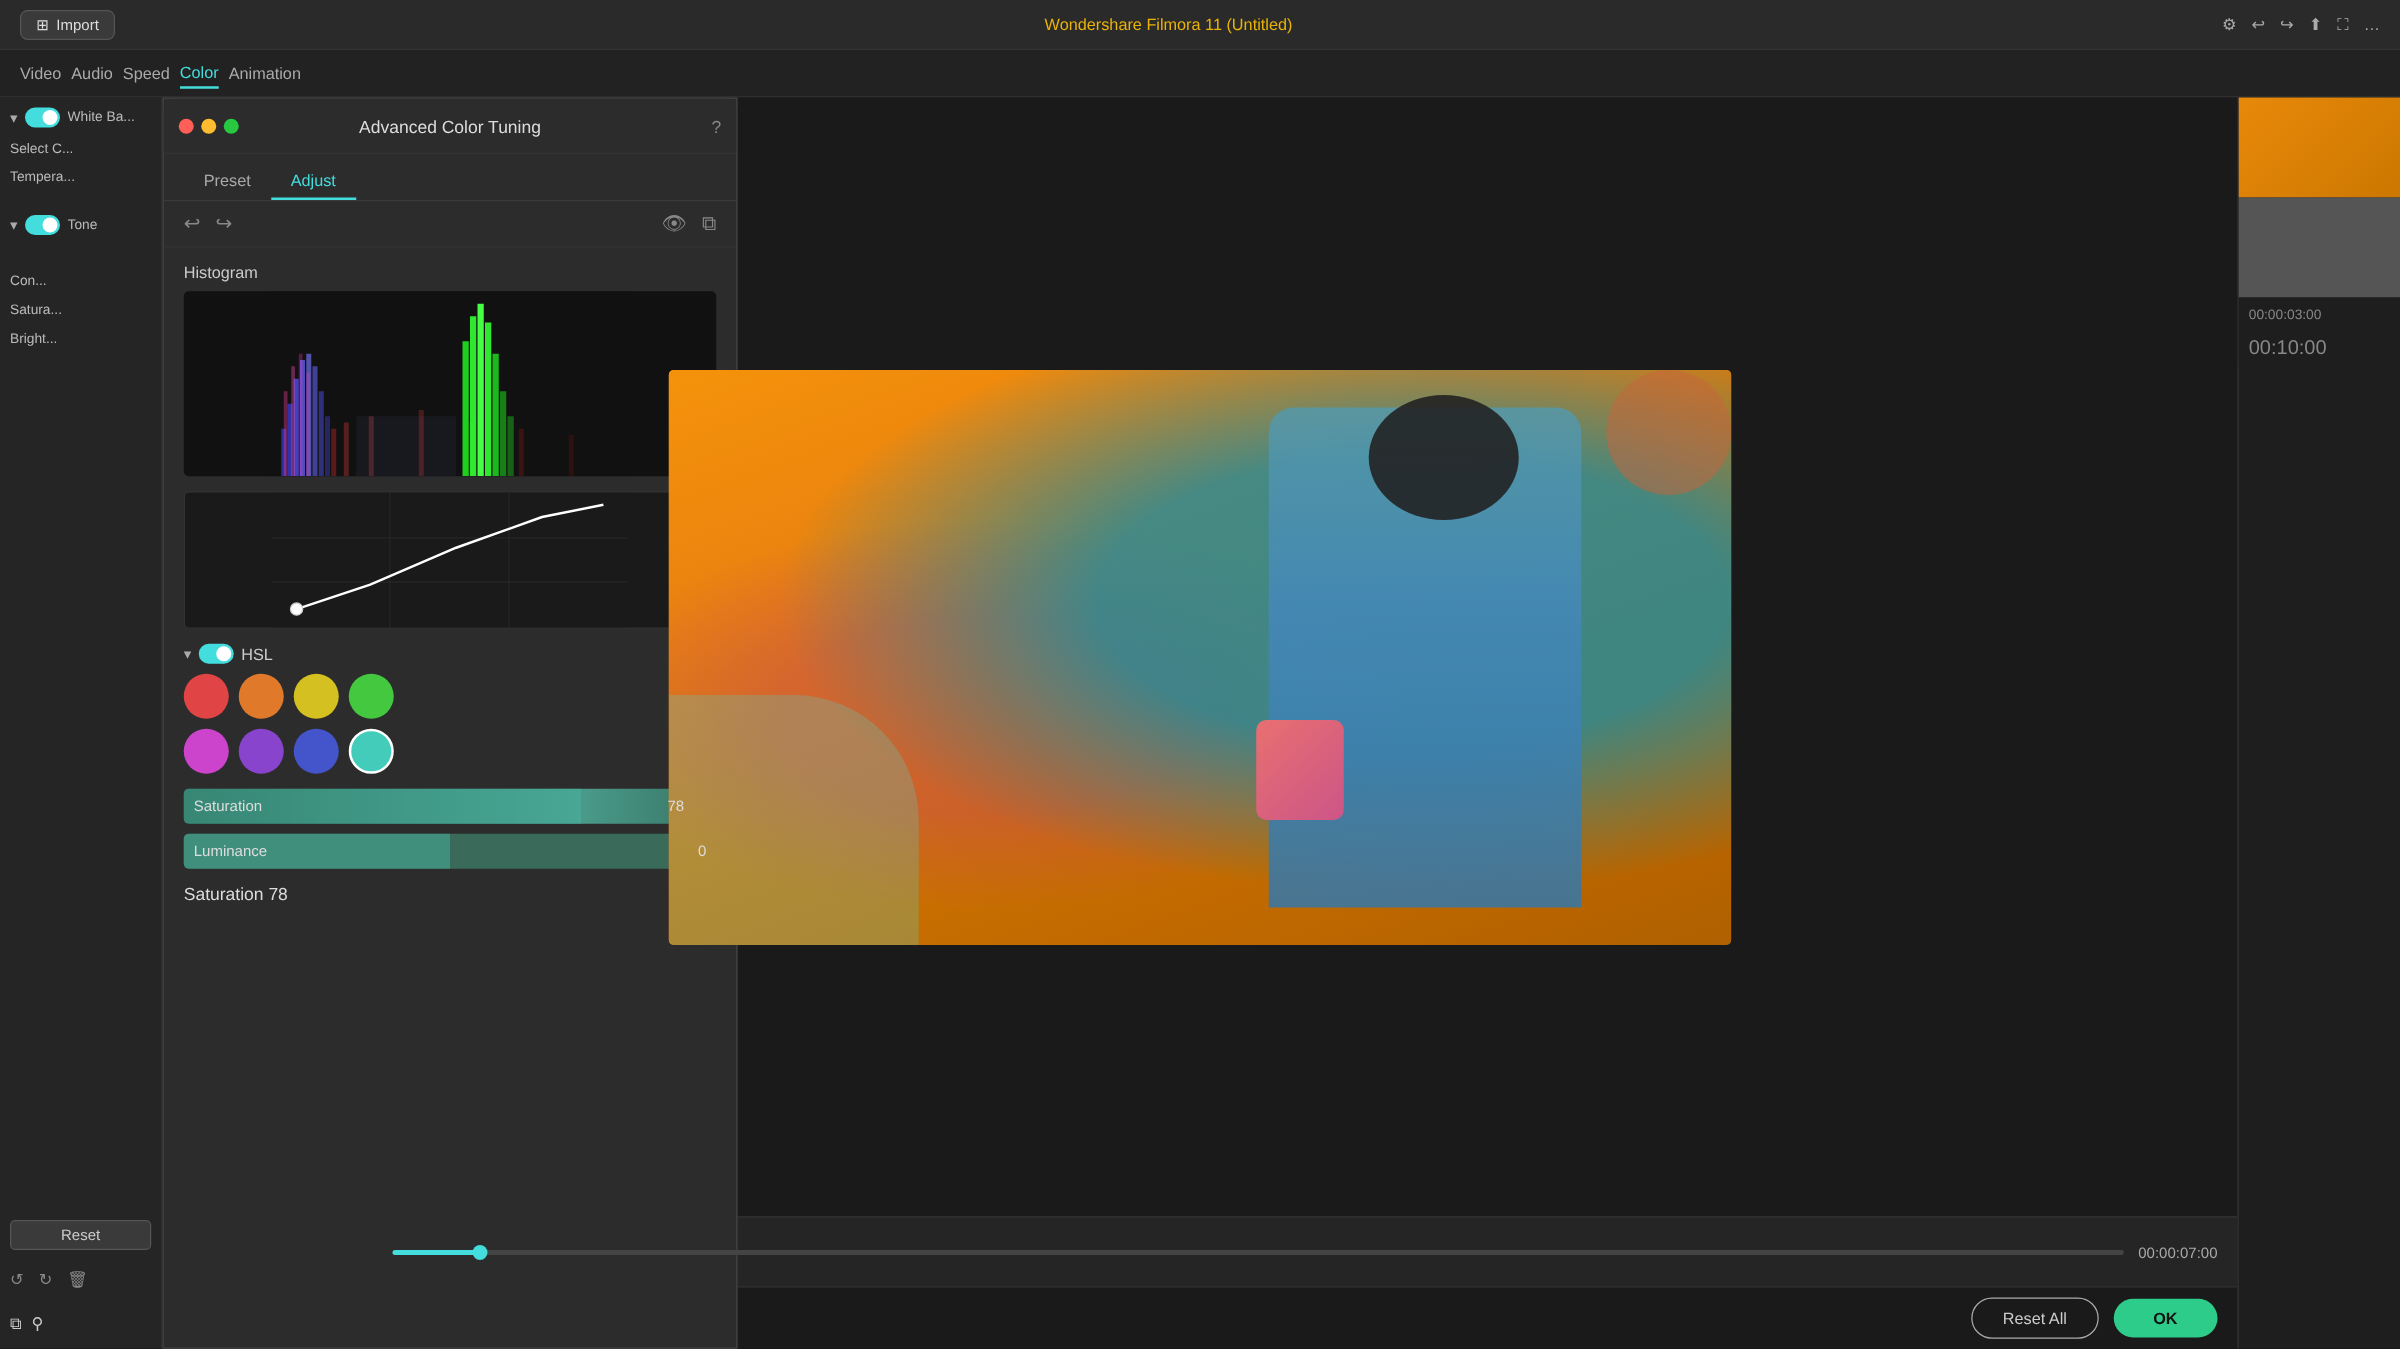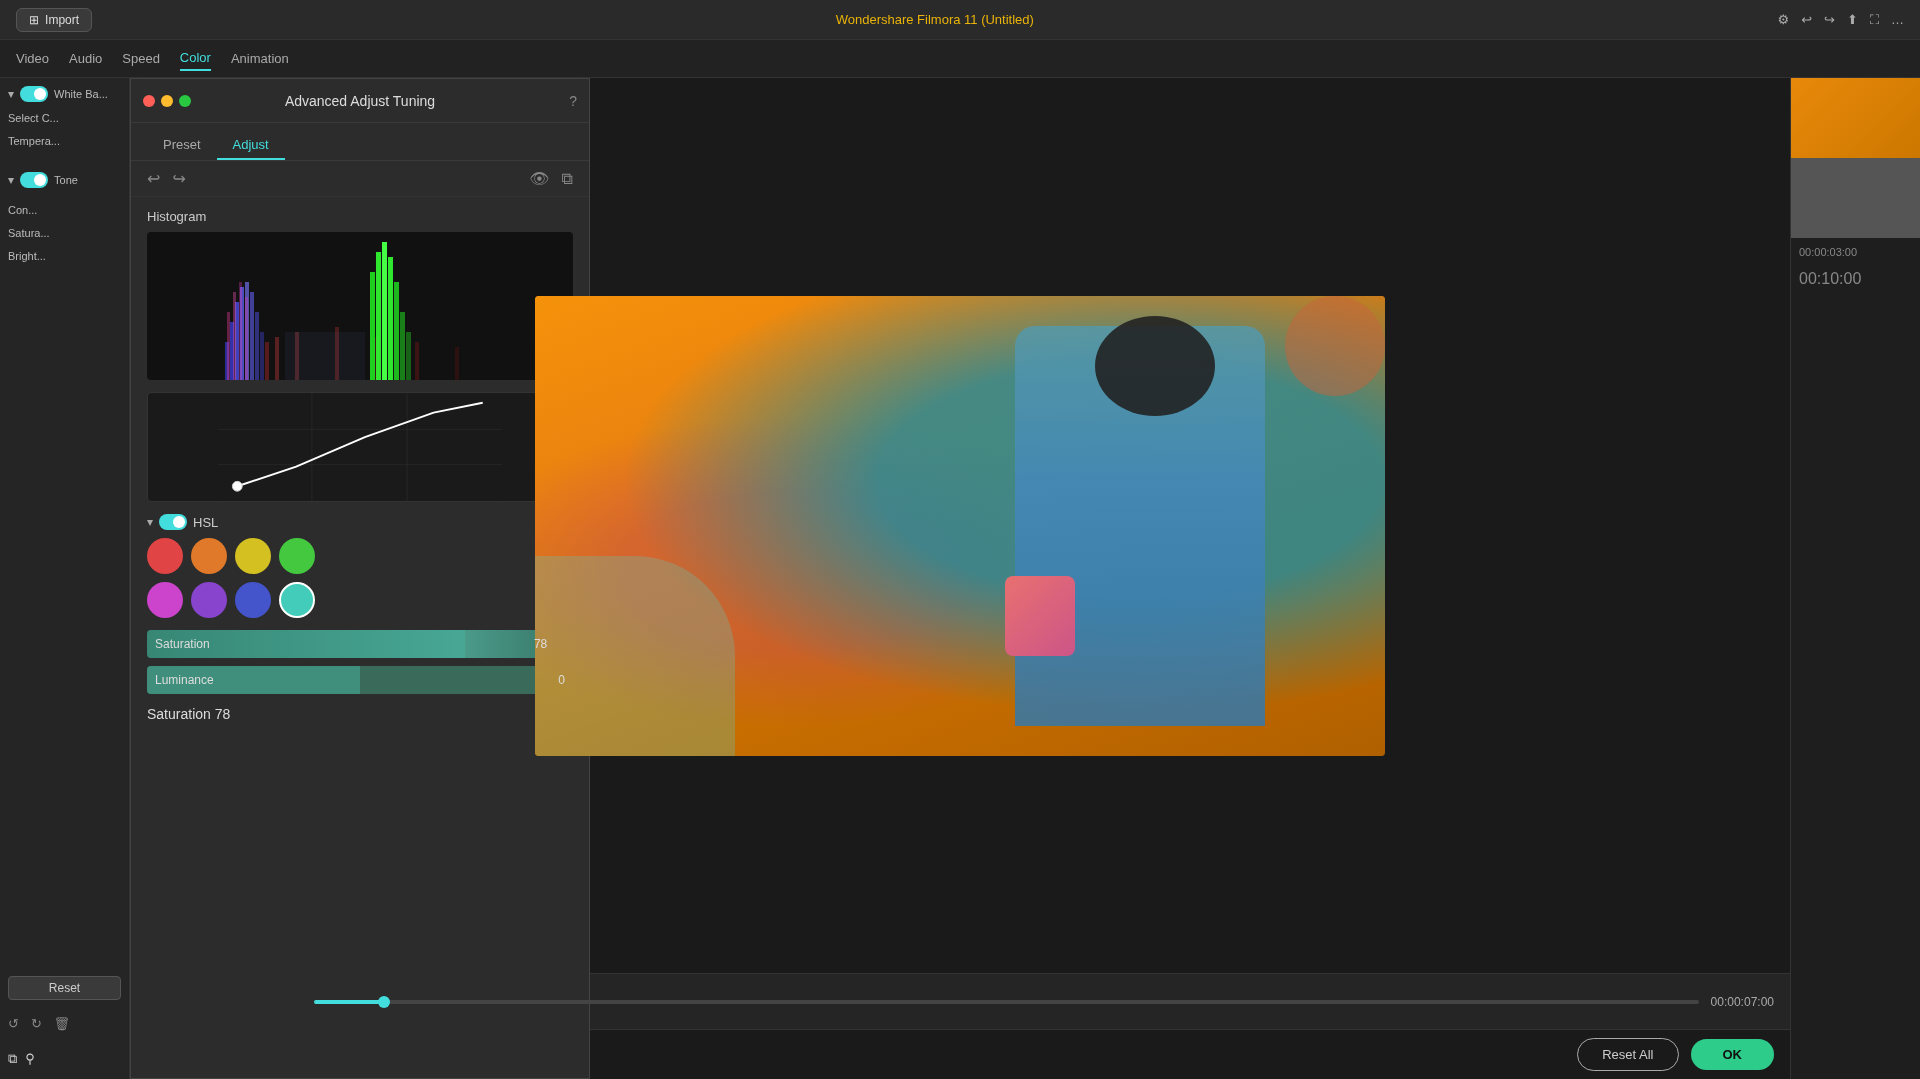--- a/index.html
+++ b/index.html
@@ -46,21 +46,21 @@
       cursor: pointer;
     }
 
     
     .nav-tabs {
       height: 38px;
       background: #222;
       display: flex;
       align-items: center;
       padding: 0 16px;
-      gap: 20px;
+      gap: 8px;
       border-bottom: 1px solid #333;
     }
     .nav-tab {
       color: #aaa;
       font-size: 13px;
       cursor: pointer;
       padding: 4px 0;
     }
     .nav-tab.active {
       color: #4dd;
@@ -467,21 +467,21 @@
       <span class="select-c">Select C...</span>
     </div>
     <div>
       <span class="tempera-label">Tempera...</span>
     </div>
     <div class="tone-row">
       <span class="chevron">▾</span>
       <div class="toggle"></div>
       <span class="label-truncated">Tone</span>
     </div>
-    <div style="margin-top:6px">
+    <div style="margin-top:20px">
       <span class="contrast-label">Con...</span>
     </div>
     <div>
       <span class="satura-label">Satura...</span>
     </div>
     <div>
       <span class="bright-label">Bright...</span>
     </div>
     <div style="flex:1"></div>
     <button class="reset-btn">Reset</button>
@@ -496,21 +496,21 @@
     </div>
   </div>
 
   <div class="dialog">
     <div class="dialog-header">
       <div class="dialog-traffic-lights">
         <div class="tl tl-red"></div>
         <div class="tl tl-yellow"></div>
         <div class="tl tl-green"></div>
       </div>
-      <span class="dialog-title">Advanced Adjust Tuning</span>
+      <span class="dialog-title">Advanced Color Tuning</span>
       <span class="dialog-help">?</span>
     </div>
 
     <div class="preset-tabs">
       <span class="preset-tab">Preset</span>
       <span class="preset-tab active">Adjust</span>
     </div>
 
     <div style="display:flex;align-items:center;padding:8px 16px;gap:12px;border-bottom:1px solid #333">
       <span class="toolbar-icon">↩</span>

